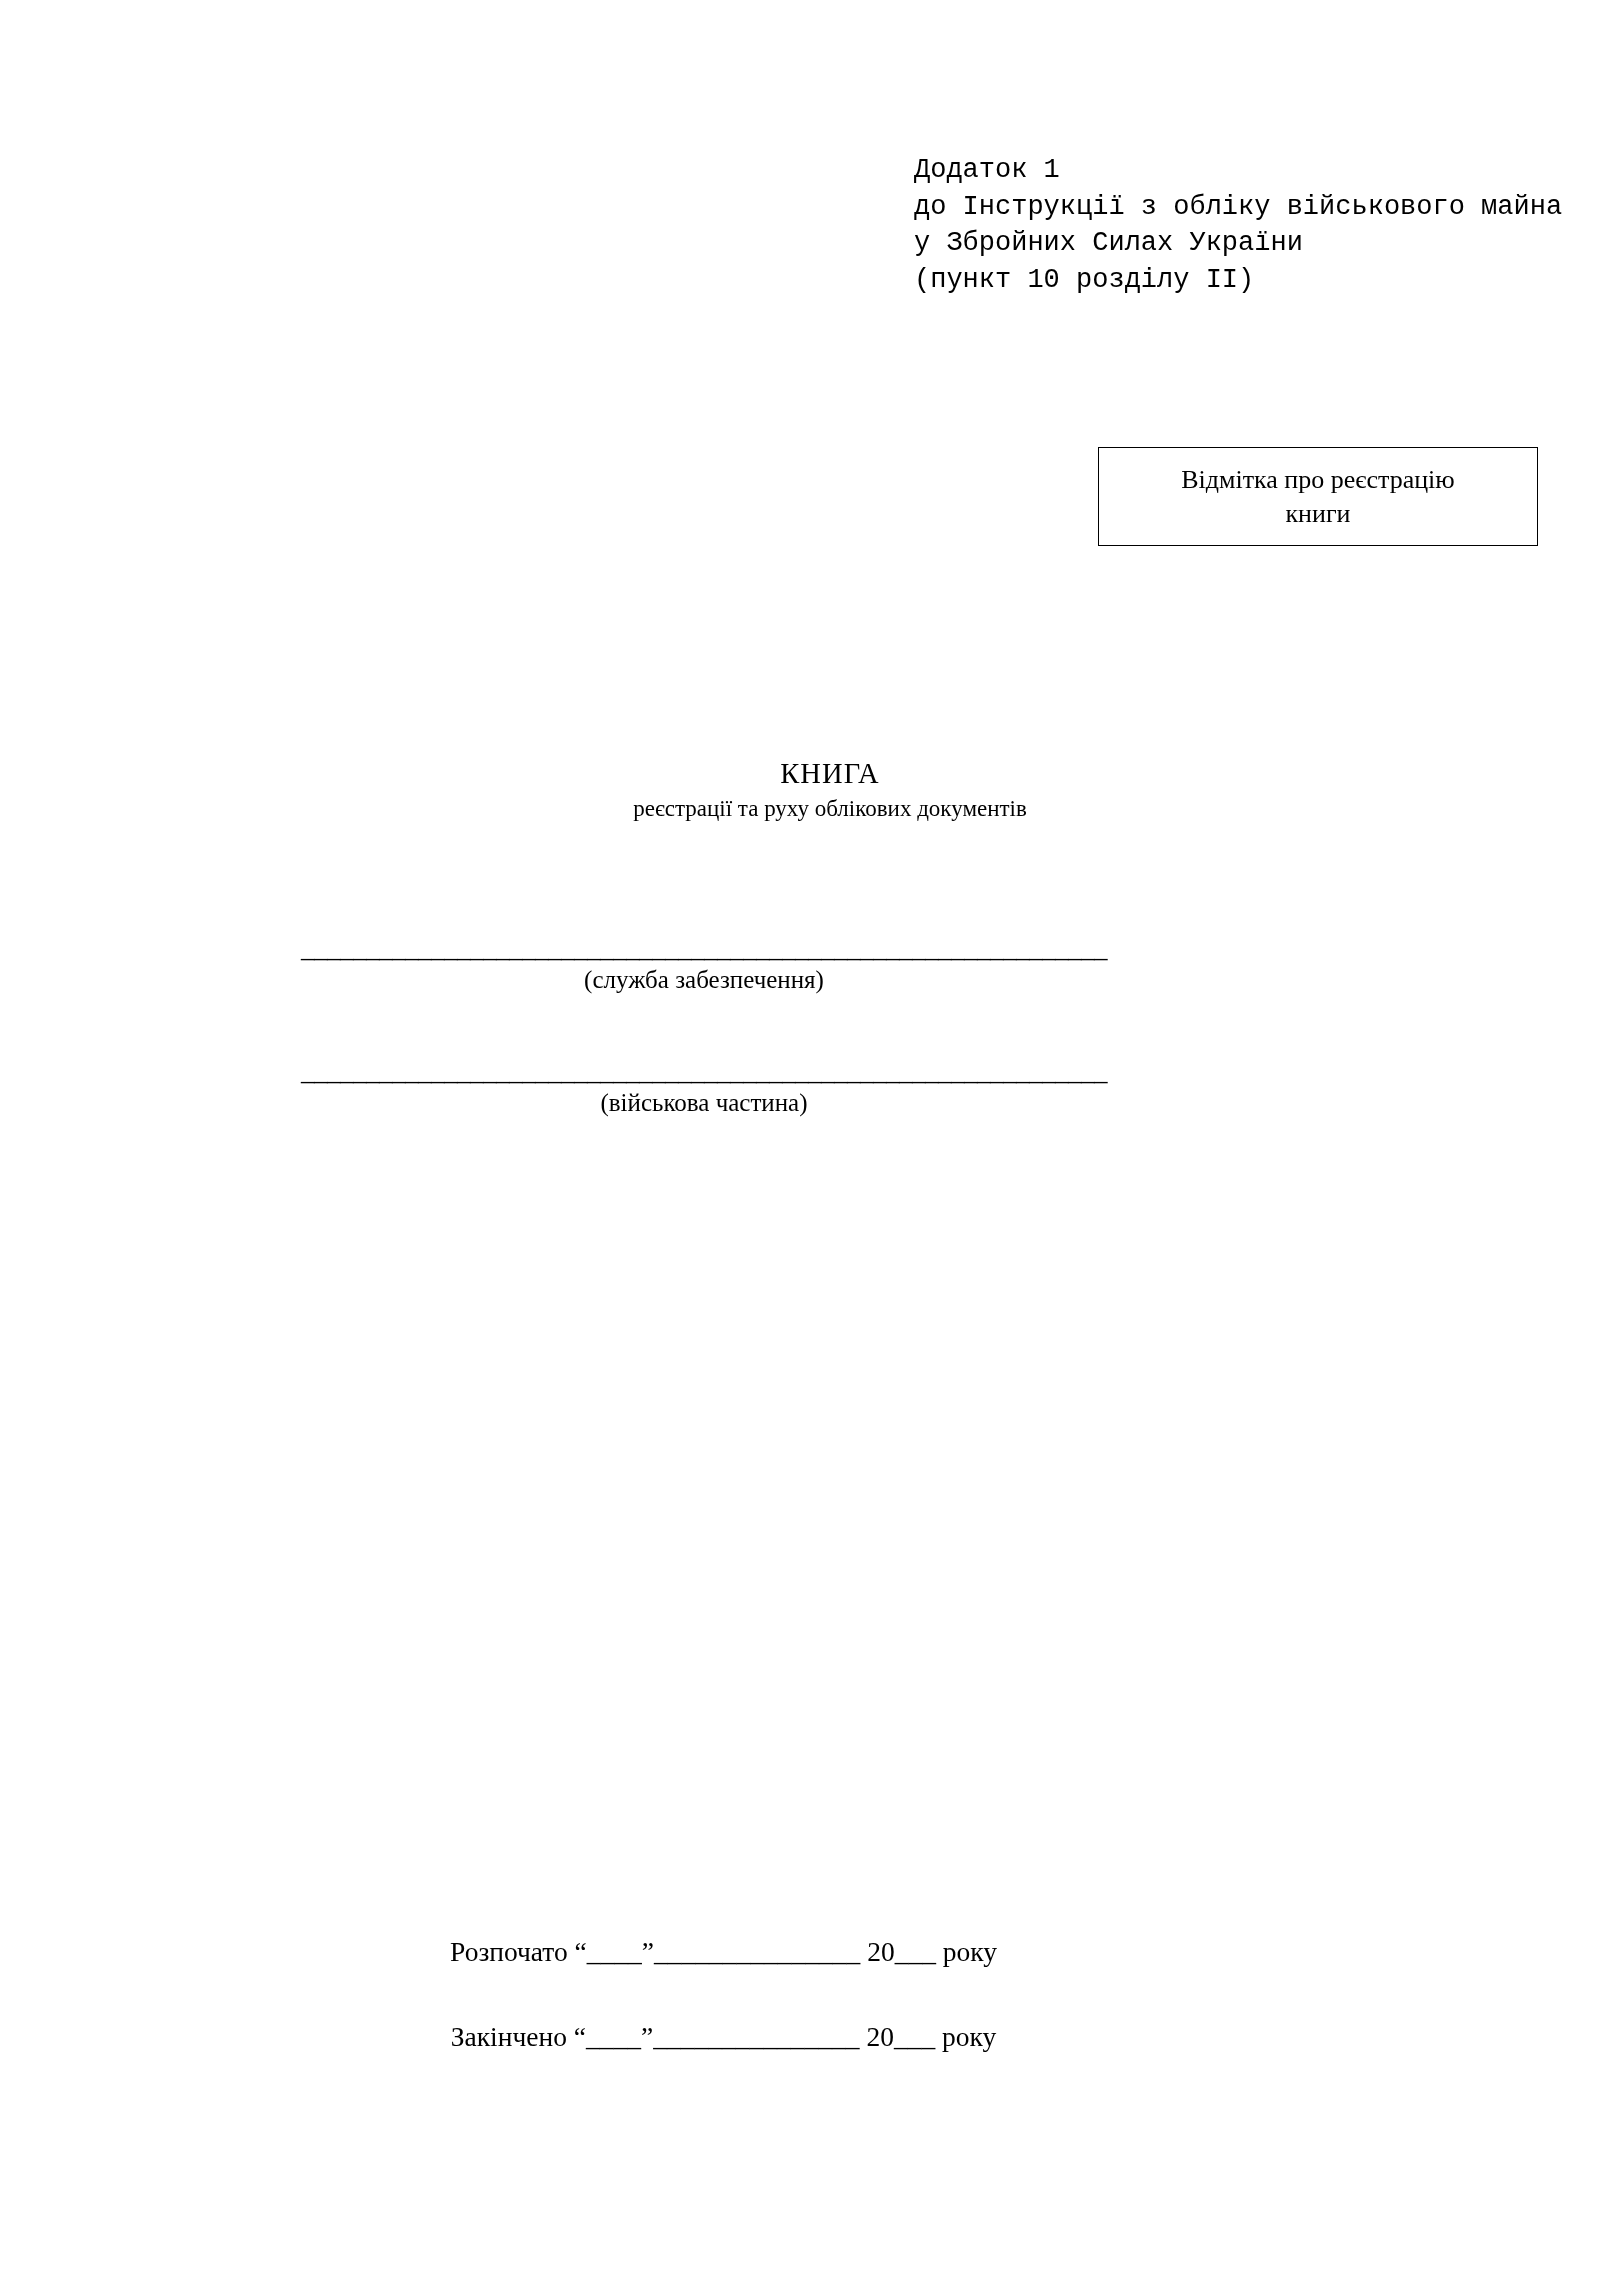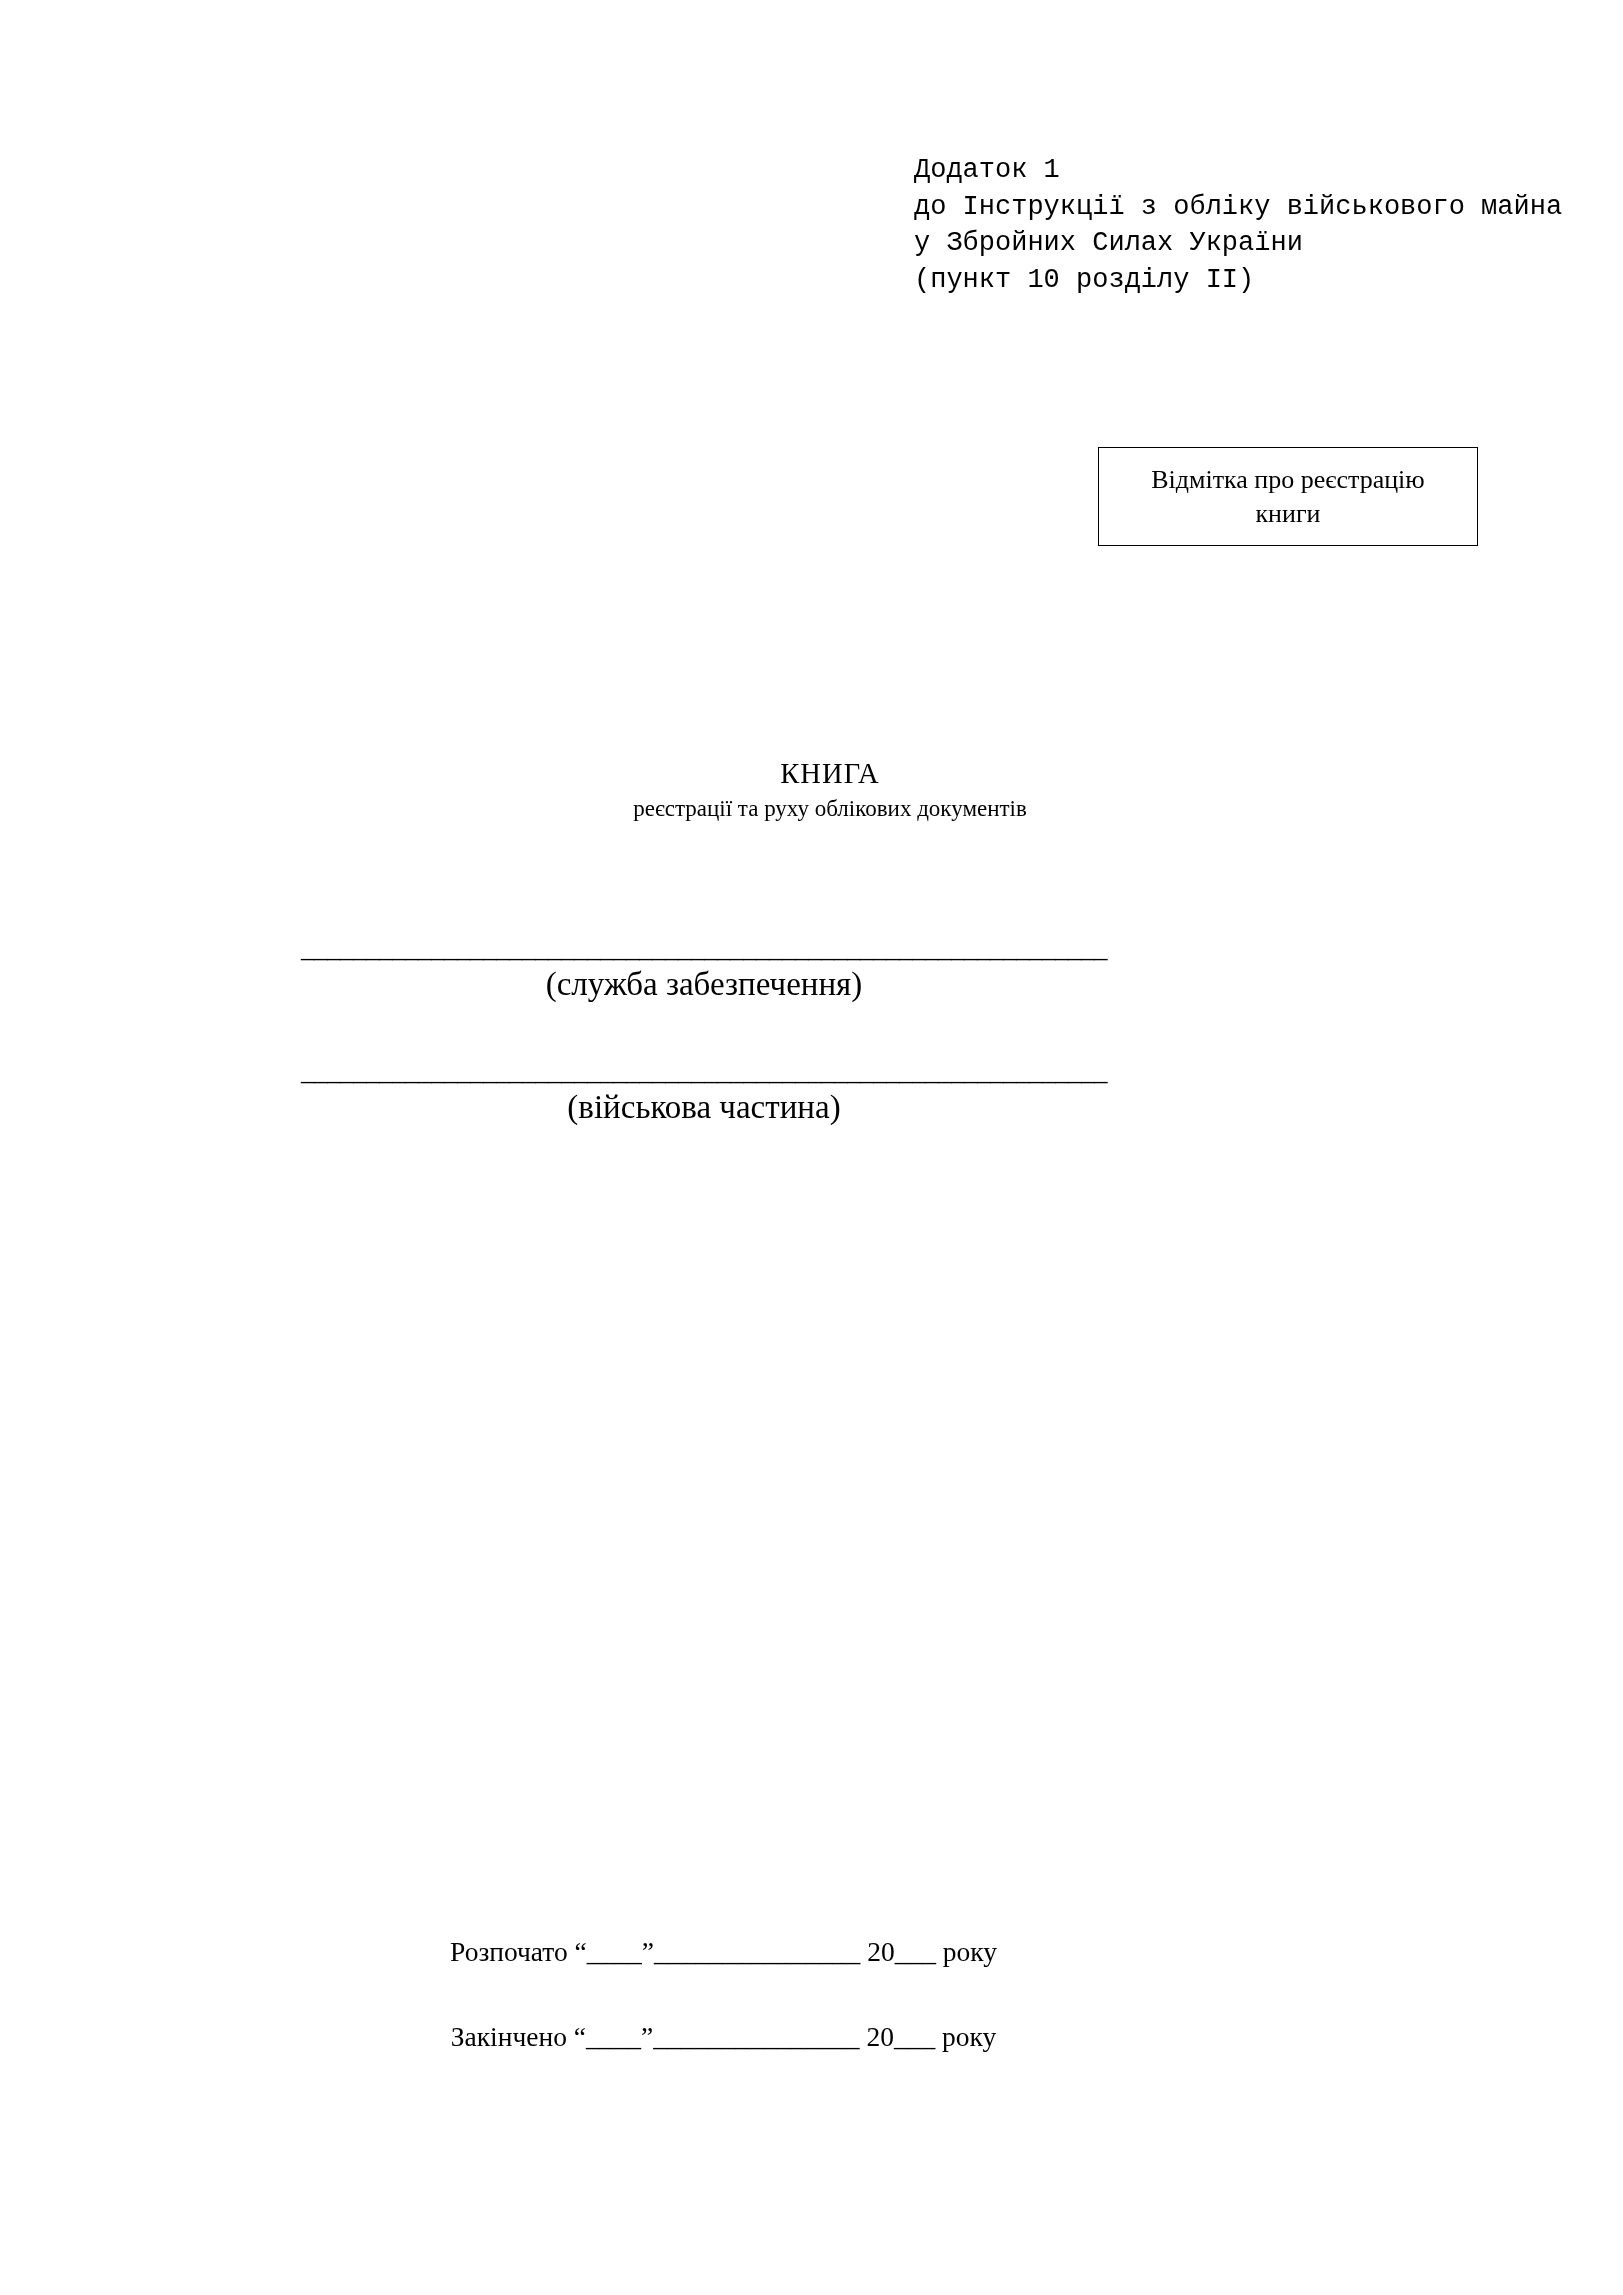--- a/index.html
+++ b/index.html
@@ -35,21 +35,21 @@
   .appendix-block div {
     margin: 0;
     padding: 0;
   }
 
   
   .stamp-box {
     position: absolute;
     left: 1098px;
     top: 447px;
-    width: 380px;
+    width: 440px;
     height: 99px;
     border: 1.8px solid #000;
     box-sizing: border-box;
     display: flex;
     flex-direction: column;
     align-items: center;
     justify-content: center;
     font-size: 26px;
     line-height: 1.3;
     text-align: center;
@@ -83,21 +83,21 @@
   .fill-group.g2 { top: 1058px; }
 
   .fill-line {
     font-size: 27px;
     letter-spacing: -0.5px;
     line-height: 1.0;
     white-space: nowrap;
     overflow: hidden;
   }
   .fill-caption {
-    font-size: 33px;
+    font-size: 25px;
     margin-top: 3.7px;
   }
 
   
   .bottom-block {
     position: absolute;
     left: 0;
     top: 1936px;
     width: 1447px;
     text-align: center;

